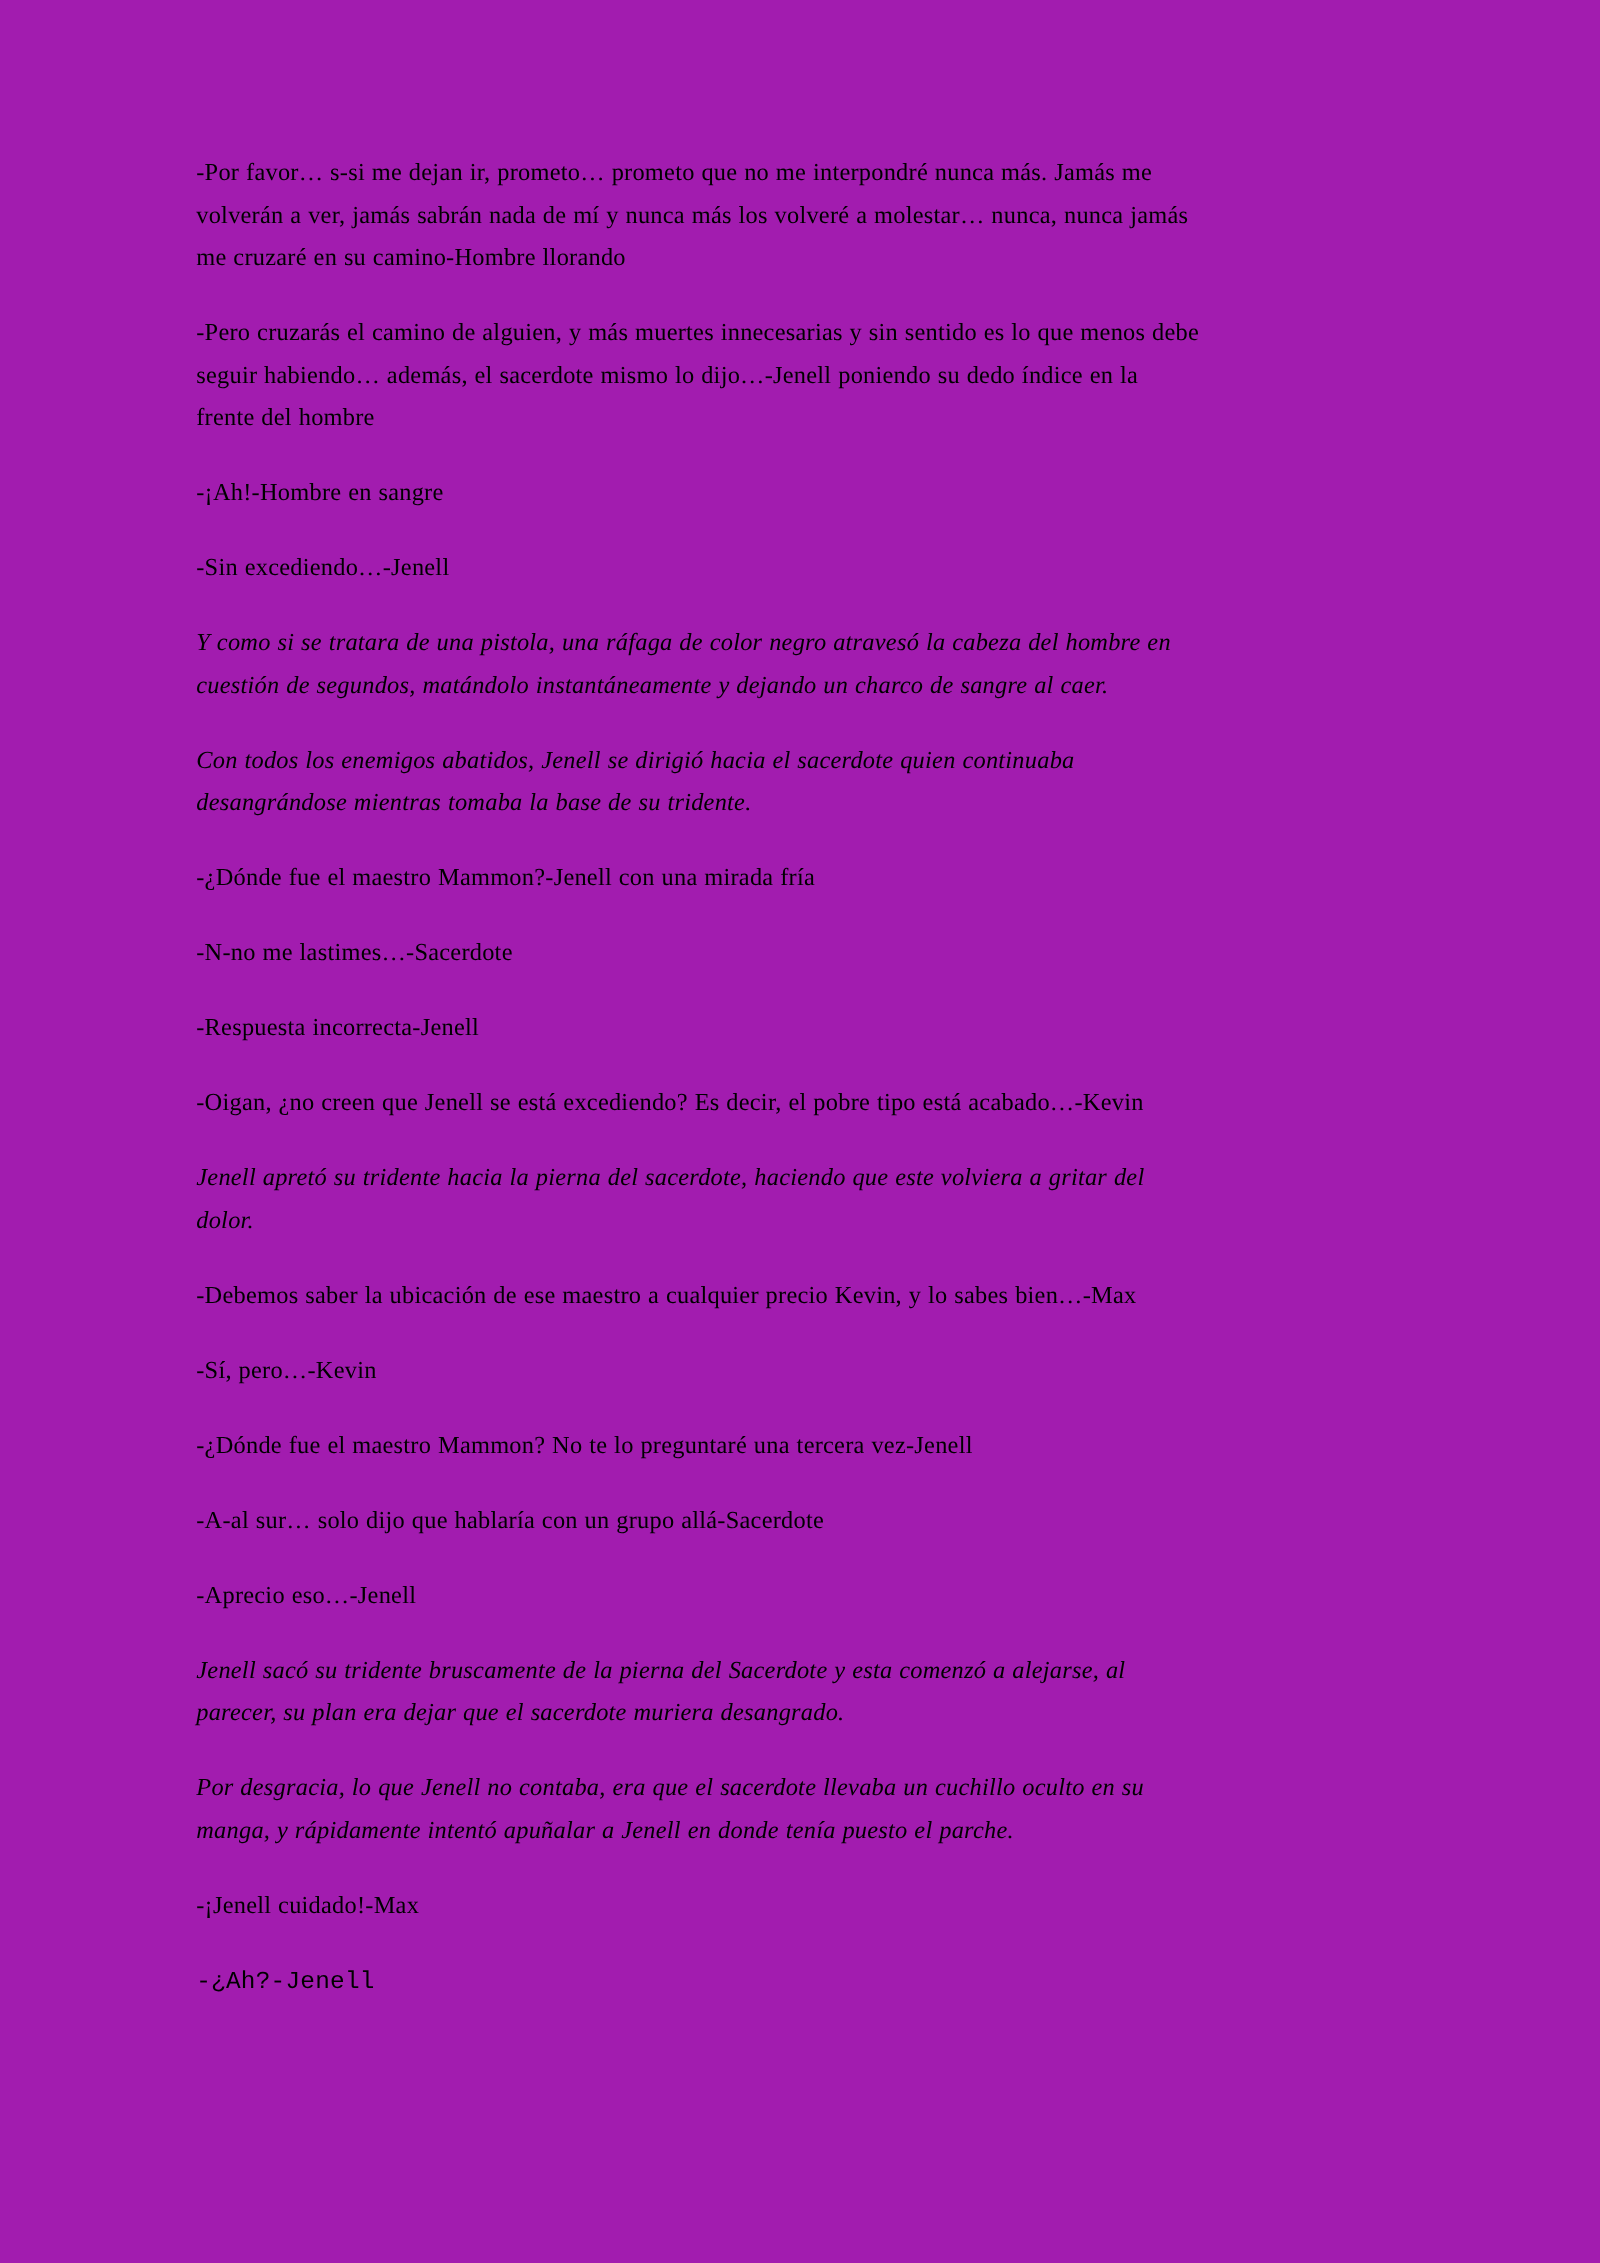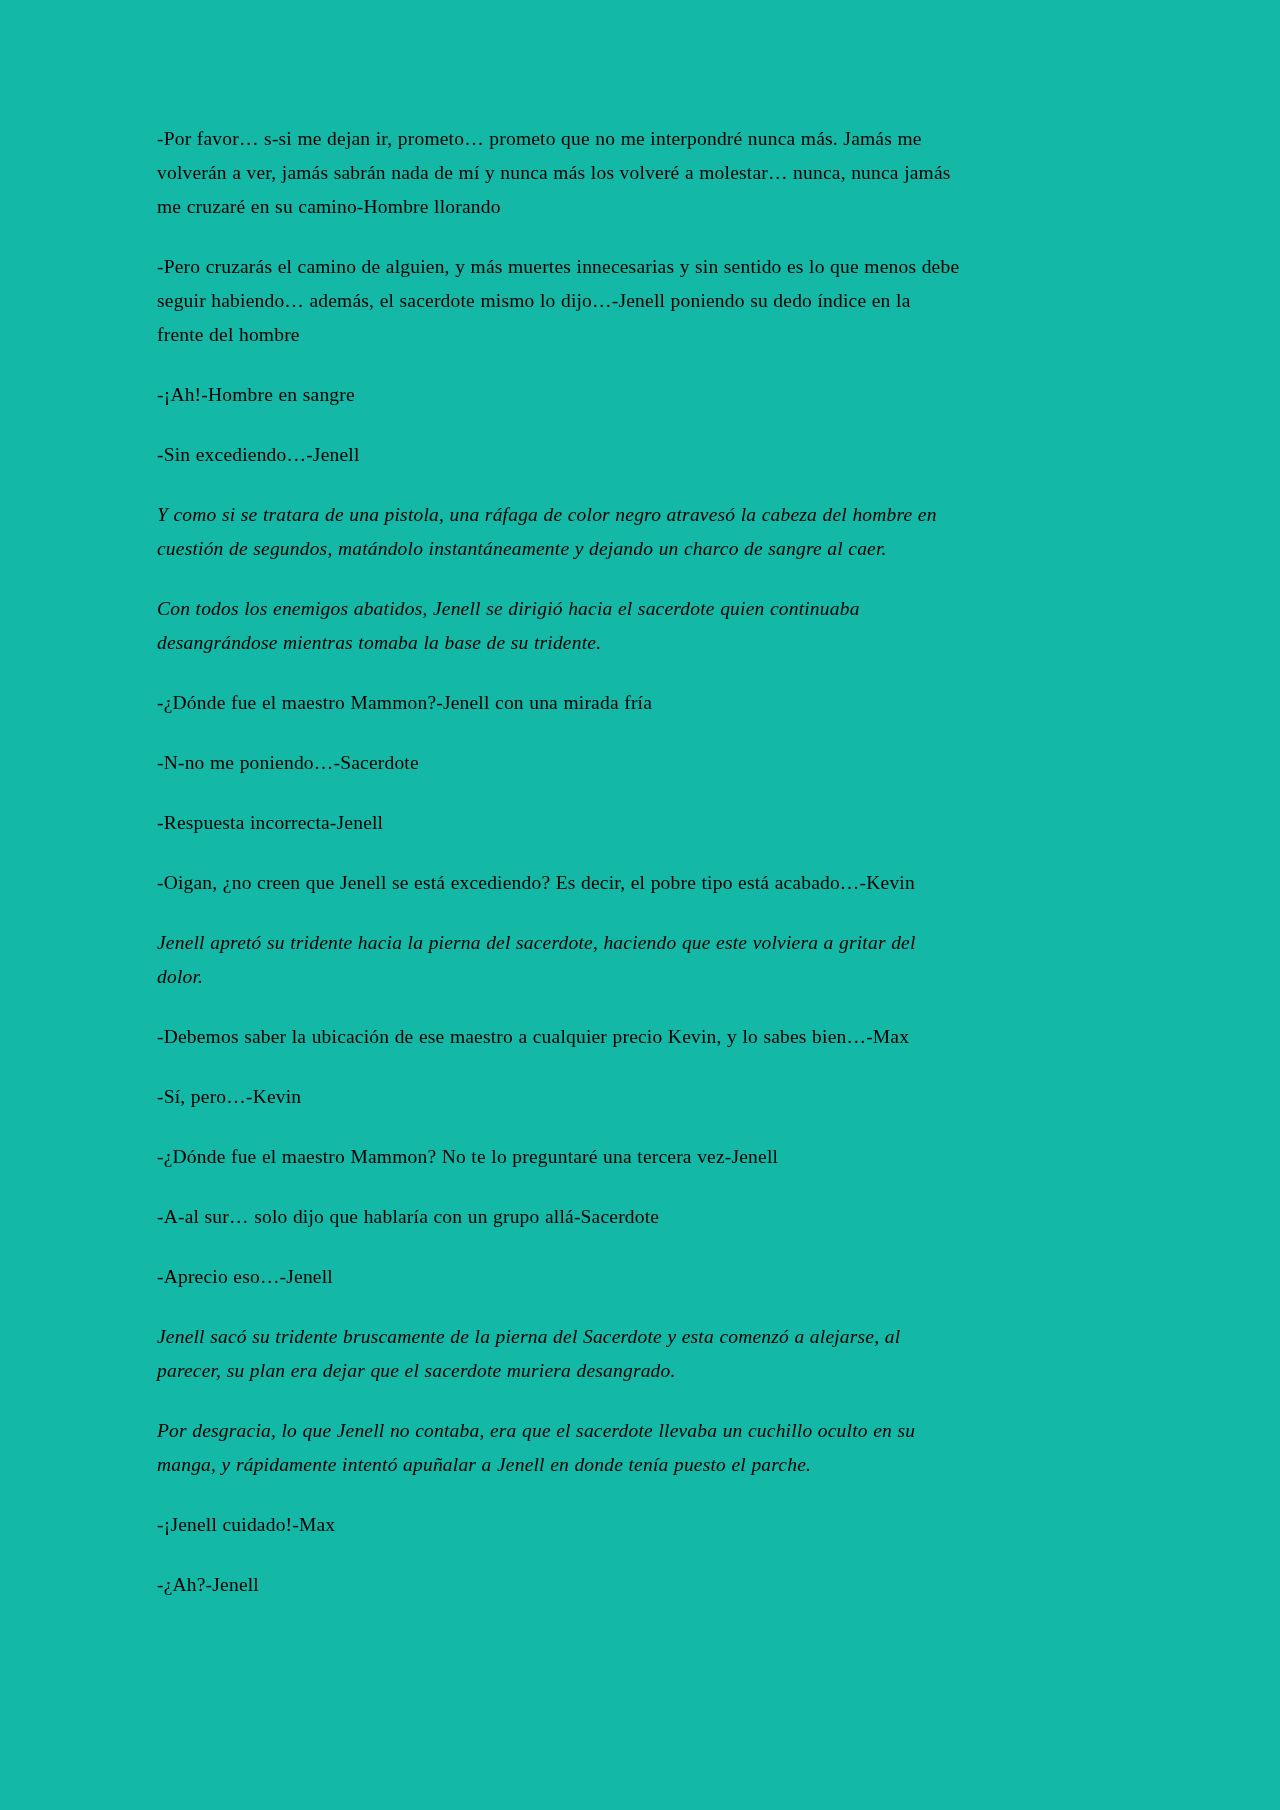--- a/index.html
+++ b/index.html
@@ -11,21 +11,21 @@
     width: 1280px;
     height: 1810px;
     font-family: "Liberation Serif", "DejaVu Serif", serif;
     color: #000000;
     -webkit-font-smoothing: antialiased;
   }
   .page {
     position: relative;
     width: 1280px;
     height: 1810px;
-    background: #14b8a6;
+    background: #a21caf;
     box-sizing: border-box;
     overflow: hidden;
   }
   .content {
     position: absolute;
     left: 157px;
     top: 122px;
     width: 805px;
   }
   p.para {
@@ -36,20 +36,21 @@
     letter-spacing: 0.01em;
     word-spacing: 0.02em;
     color: #000000;
   }
   p.para.italic {
     font-style: italic;
     margin-top: 19px;
   }
   p.para.last {
     margin-bottom: 16px;
+    font-family: Liberation Mono, monospace;
   }
 </style>
 </head>
 <body>
 
 <div class="page">
   <div class="content">
 
     <p class="para">-Por favor… s-si me dejan ir, prometo… prometo que no me interpondré nunca más. Jamás me volverán a ver, jamás sabrán nada de mí y nunca más los volveré a molestar… nunca, nunca jamás me cruzaré en su camino-Hombre llorando</p>
 
@@ -58,21 +59,21 @@
     <p class="para">-¡Ah!-Hombre en sangre</p>
 
     <p class="para">-Sin excediendo…-Jenell</p>
 
     <p class="para italic">Y como si se tratara de una pistola, una ráfaga de color negro atravesó la cabeza del hombre en cuestión de segundos, matándolo instantáneamente y dejando un charco de sangre al caer.</p>
 
     <p class="para italic">Con todos los enemigos abatidos, Jenell se dirigió hacia el sacerdote quien continuaba desangrándose mientras tomaba la base de su tridente.</p>
 
     <p class="para">-¿Dónde fue el maestro Mammon?-Jenell con una mirada fría</p>
 
-    <p class="para">-N-no me poniendo…-Sacerdote</p>
+    <p class="para">-N-no me lastimes…-Sacerdote</p>
 
     <p class="para">-Respuesta incorrecta-Jenell</p>
 
     <p class="para">-Oigan, ¿no creen que Jenell se está excediendo? Es decir, el pobre tipo está acabado…-Kevin</p>
 
     <p class="para italic">Jenell apretó su tridente hacia la pierna del sacerdote, haciendo que este volviera a gritar del dolor.</p>
 
     <p class="para">-Debemos saber la ubicación de ese maestro a cualquier precio Kevin, y lo sabes bien…-Max</p>
 
     <p class="para">-Sí, pero…-Kevin</p>

